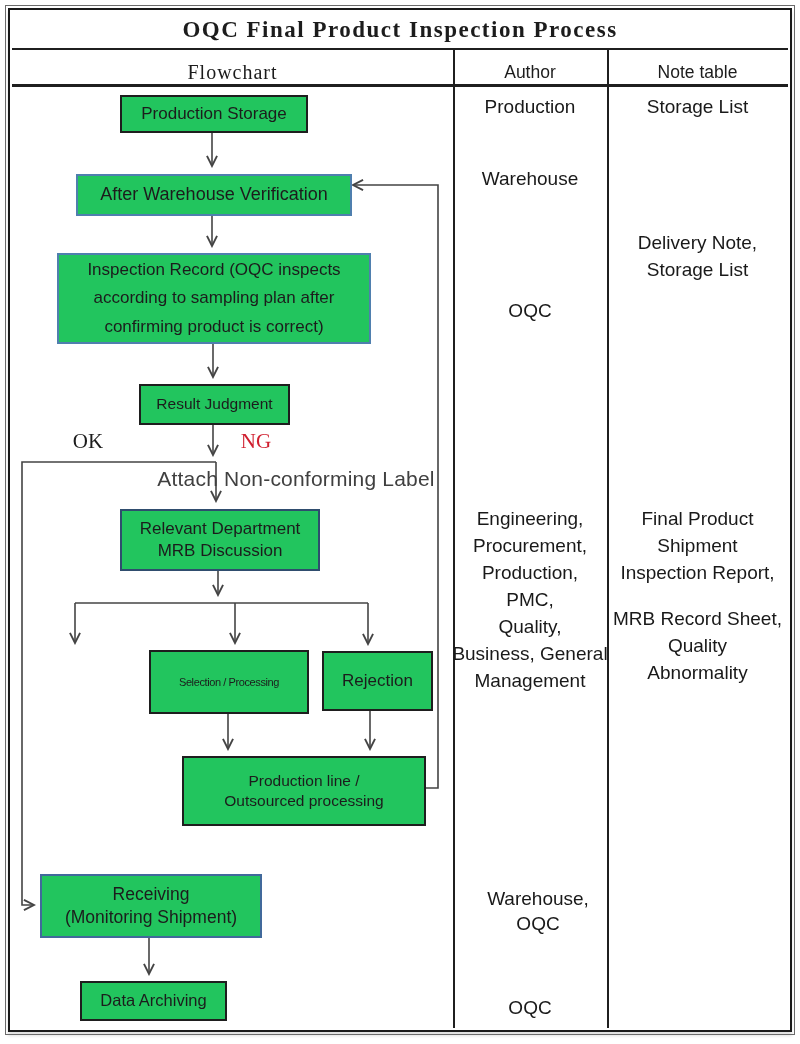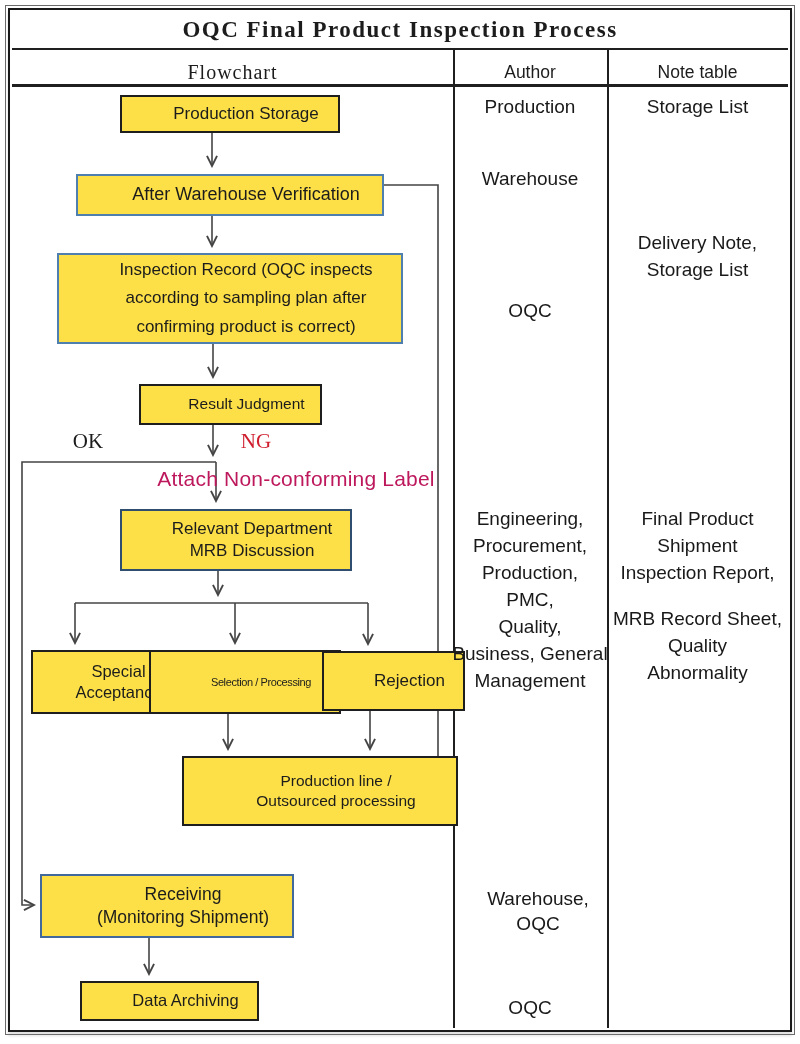--- a/index.html
+++ b/index.html
@@ -10,29 +10,29 @@
          box-shadow:0 4px 3px rgba(0,0,0,0.12);}
   .hline{position:absolute;background:#1f1f1f;height:2px;}
   .vline{position:absolute;background:#1f1f1f;width:2px;}
   .title{position:absolute;left:12px;top:12px;width:776px;height:36px;
          display:flex;align-items:center;justify-content:center;
          font-family:"Liberation Serif","DejaVu Serif",serif;font-size:23px;font-weight:700;
          letter-spacing:1.5px;}
   .colhead{position:absolute;top:48px;height:48px;display:flex;align-items:center;justify-content:center;}
   .colhead.serif{font-family:"Liberation Serif","DejaVu Serif",serif;font-size:20px;letter-spacing:1px;}
   .colhead.sans{font-size:17.5px;}
-  .box{position:absolute;background:#fde047;display:flex;flex-direction:column;
-       align-items:center;justify-content:center;text-align:center;line-height:1.3;padding-left:32px;}
+  .box{position:absolute;background:#22c55e;display:flex;flex-direction:column;
+       align-items:center;justify-content:center;text-align:center;line-height:1.3;}
   .b-black{border:2px solid #1e1e1e;}
   .b-blue{border:2px solid #4f7fae;}
   .b-navy{border:2px solid #2f4d6e;}
   .b-steel{border:2px solid #41699b;}
   .lbl-serif{position:absolute;font-family:"Liberation Serif","DejaVu Serif",serif;
              font-size:21px;text-align:center;}
-  .attach{position:absolute;font-size:21px;letter-spacing:0.2px;text-align:center;color:#be185d;}
+  .attach{position:absolute;font-size:21px;letter-spacing:0.2px;text-align:center;color:#404040;}
   .celltext{position:absolute;text-align:center;font-size:19px;line-height:27px;color:#191919;}
   svg.wires{position:absolute;left:0;top:0;pointer-events:none;}
 </style>
 </head>
 <body>
 
 <div class="page">
 
   <div class="frame"></div>
   <div class="hline" style="left:12px;top:48px;width:776px;"></div>
@@ -85,24 +85,20 @@
   <div class="lbl-serif" style="left:58px;top:429px;width:60px;">OK</div>
   <div class="lbl-serif" style="left:226px;top:429px;width:60px;color:#d01f2f;">NG</div>
 
   <div class="attach" style="left:150px;top:467px;width:292px;">Attach Non-conforming Label</div>
 
   <div class="box b-navy" style="left:120px;top:509px;width:196px;height:58px;font-size:17px;">
       <div>Relevant Department</div>
       <div>MRB Discussion</div>
     </div>
 
-  <div class="box b-black" style="left:31px;top:650px;width:107px;height:60px;font-size:16.5px;">
-      <div>Special</div>
-      <div>Acceptance</div>
-    </div>
 
   <div class="box b-black" style="left:149px;top:650px;width:156px;height:60px;font-size:11px;letter-spacing:-0.4px;">Selection / Processing</div>
 
   <div class="box b-black" style="left:322px;top:651px;width:107px;height:56px;font-size:17px;">Rejection</div>
 
   <div class="box b-black" style="left:182px;top:756px;width:240px;height:66px;font-size:15.5px;">
       <div>Production line /</div>
       <div>Outsourced processing</div>
     </div>
 

